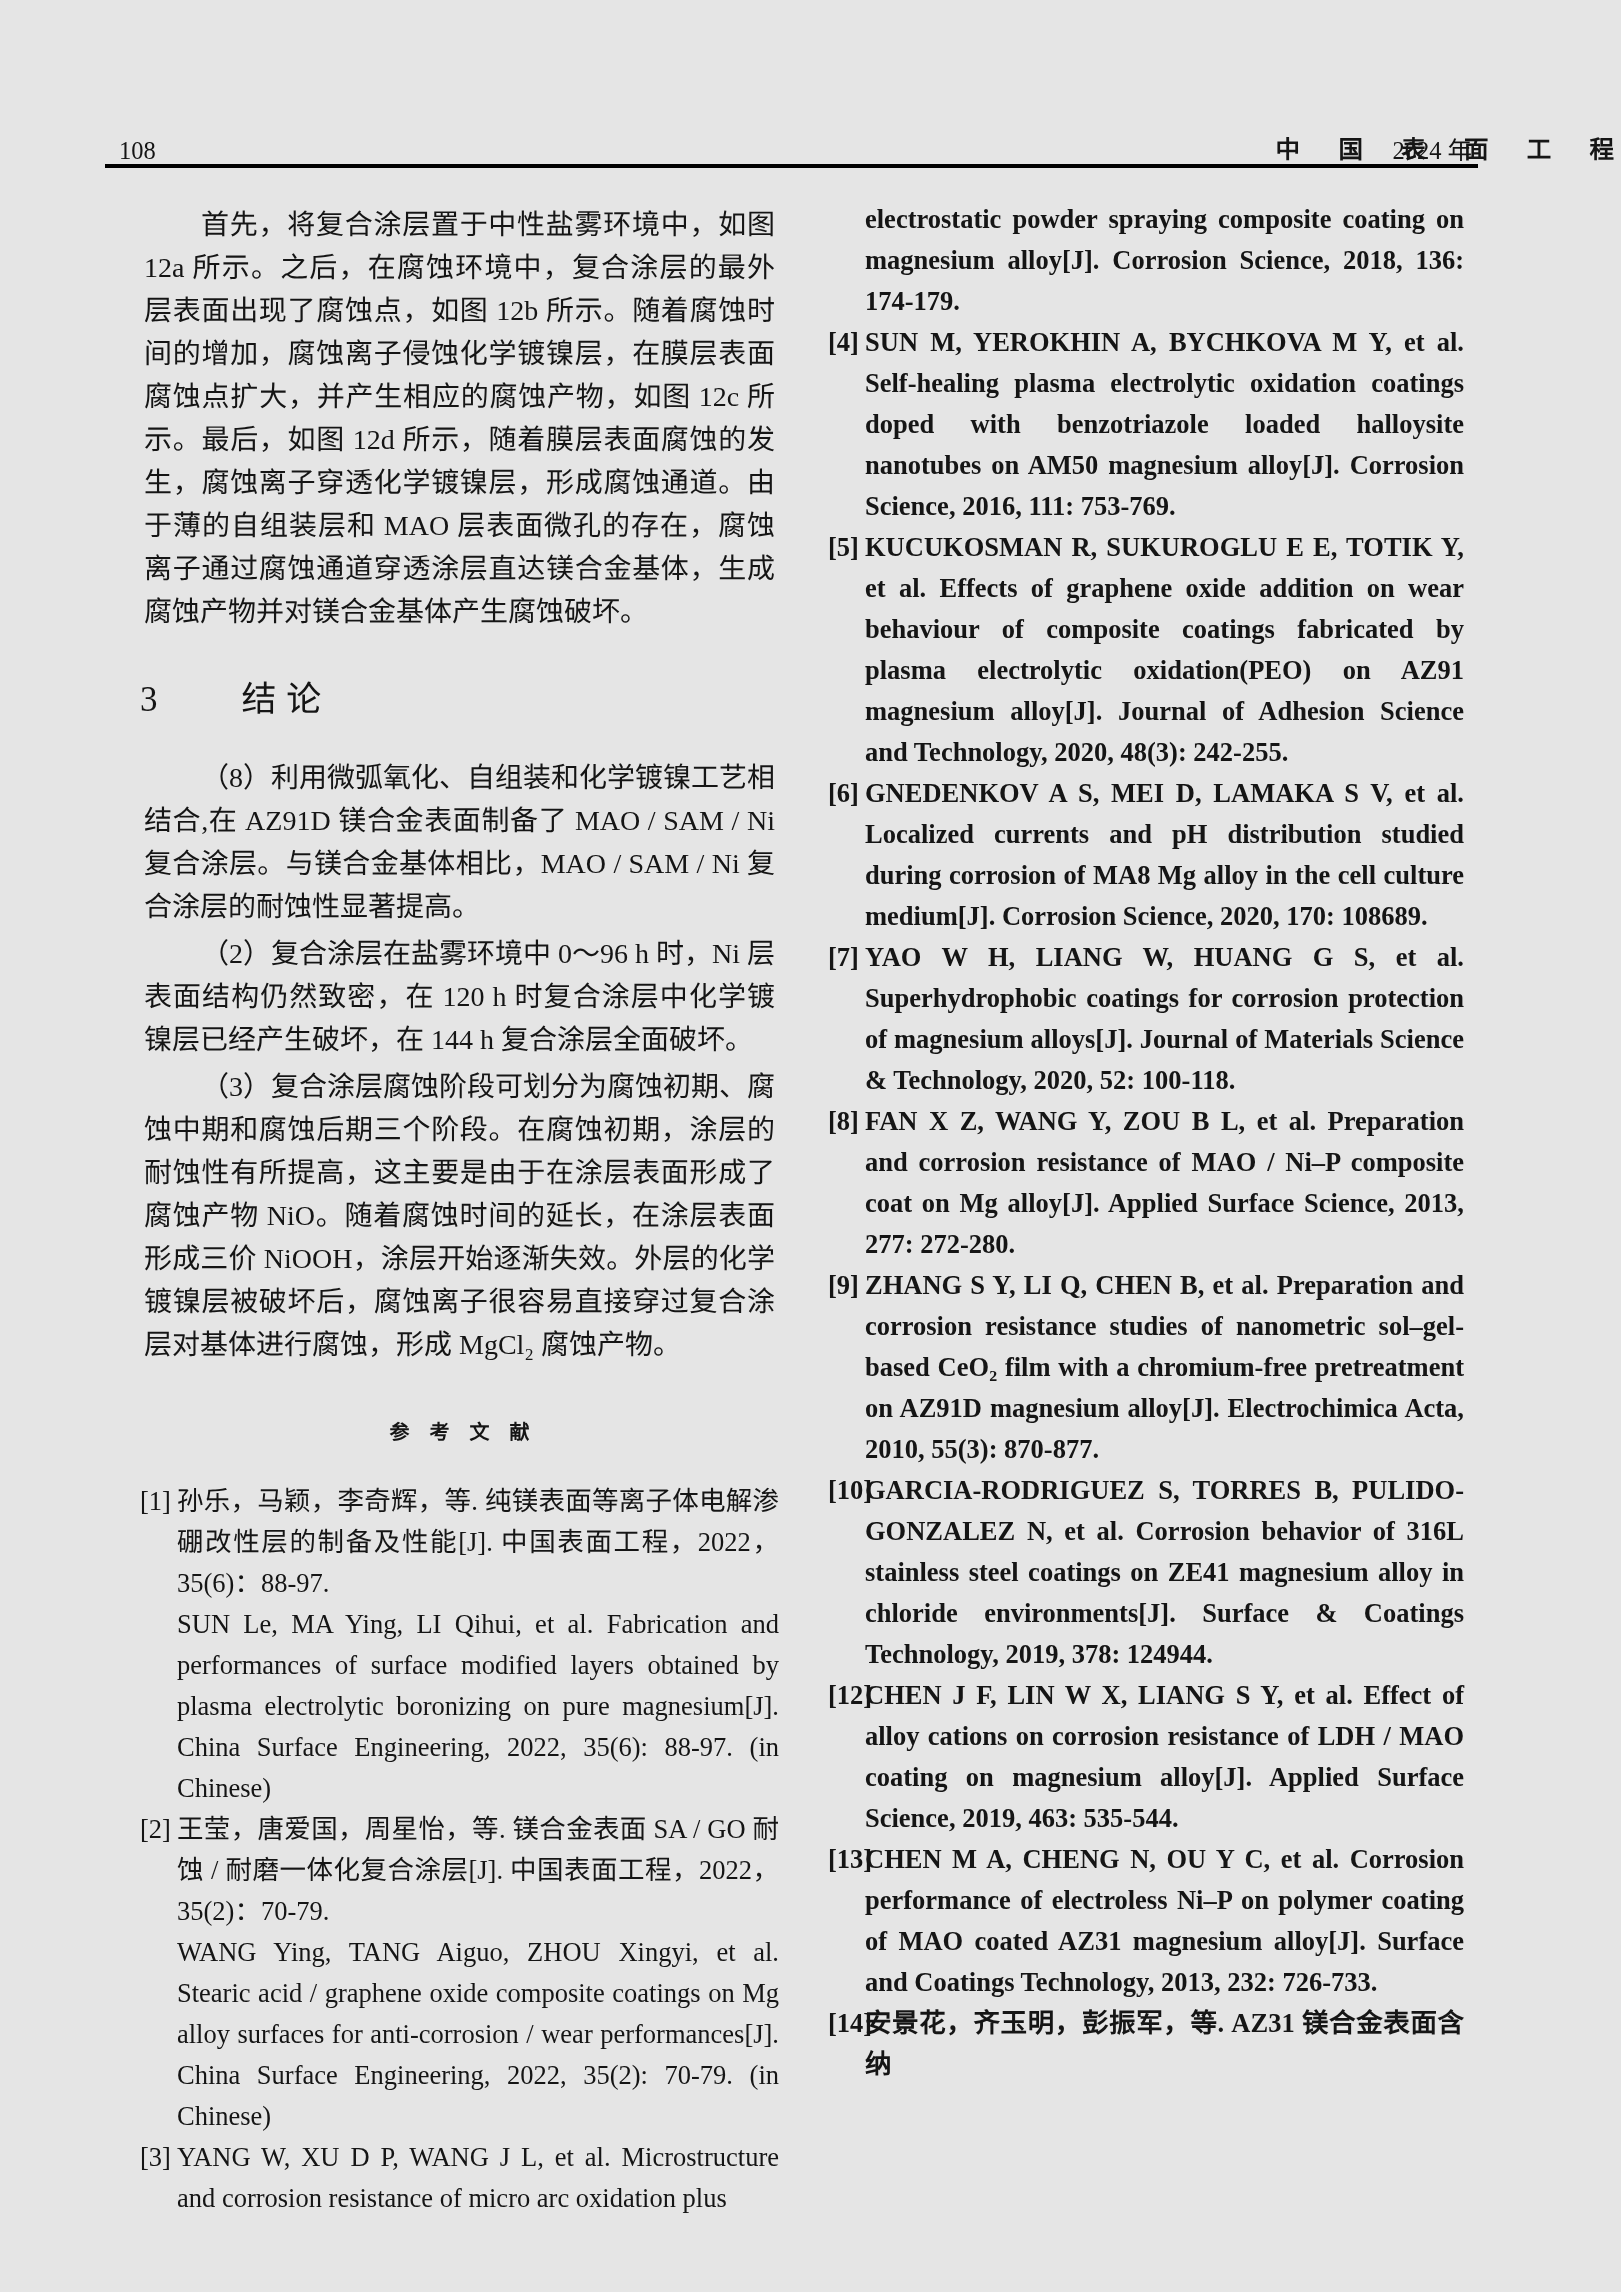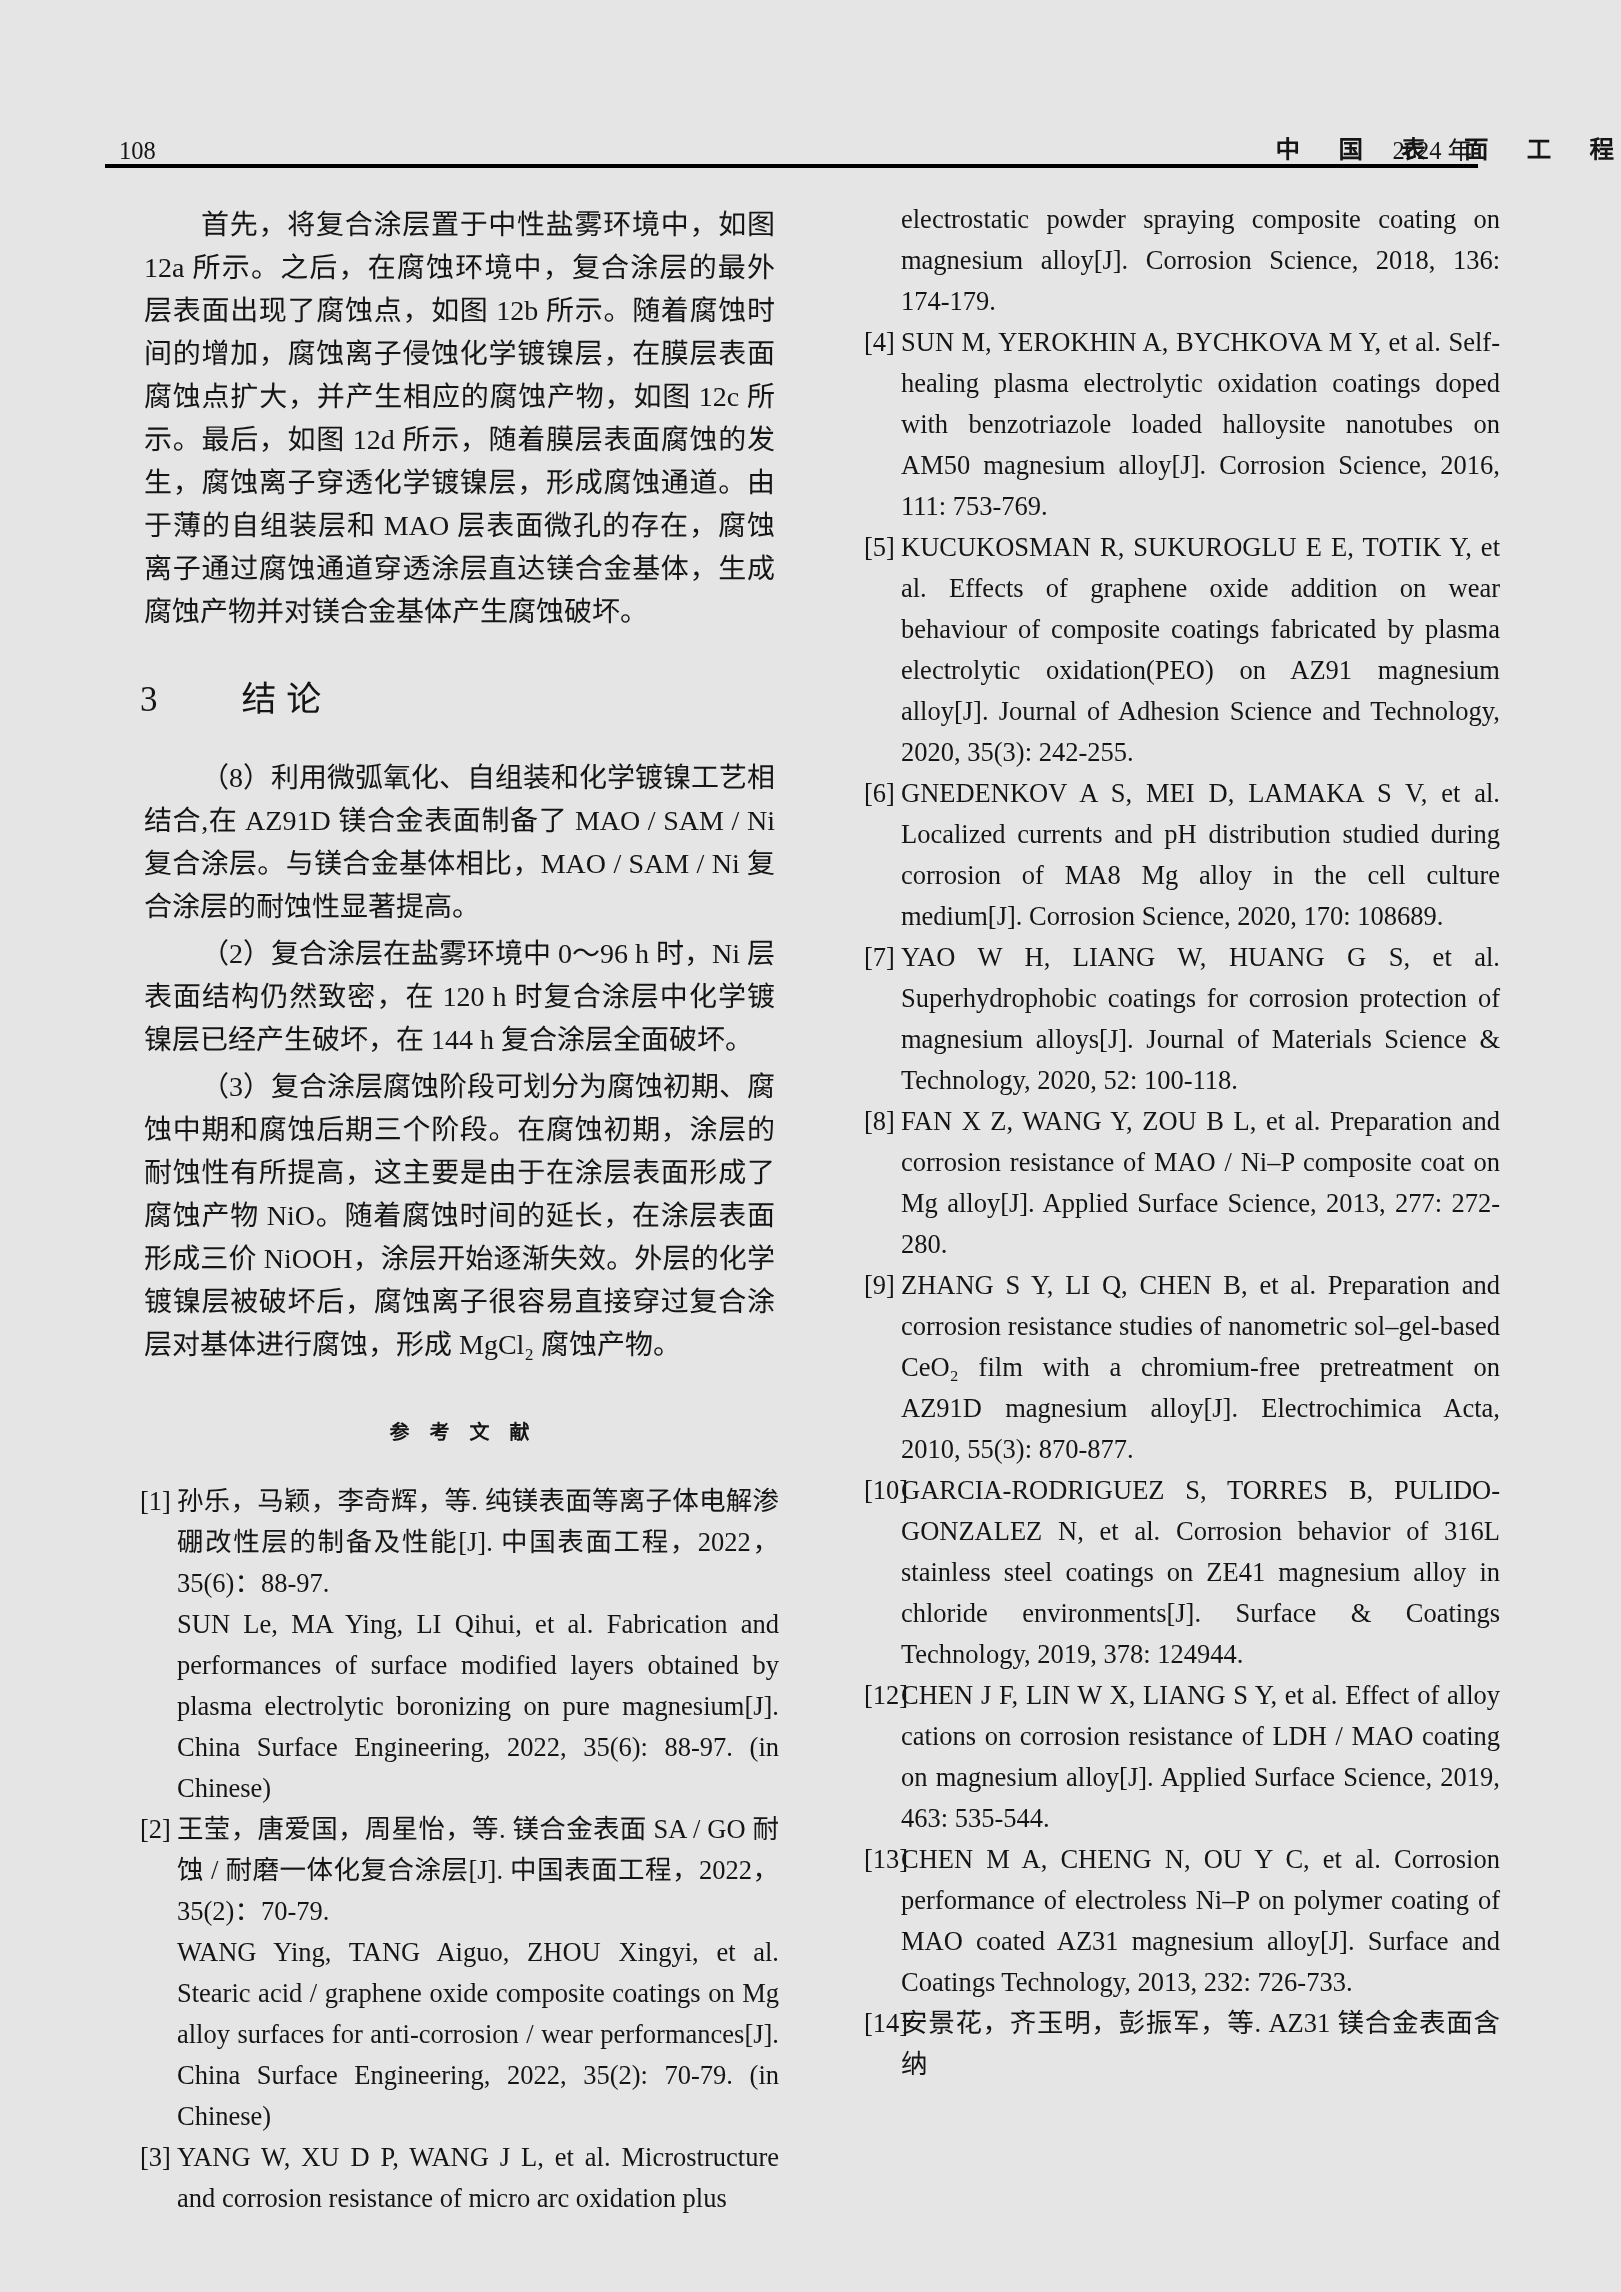--- a/index.html
+++ b/index.html
@@ -27,21 +27,21 @@
     position:absolute;right:149px;top:137px;
     font-size:24.5px;line-height:27.4px;
   }
   .hdr-rule{
     position:absolute;left:105px;right:143px;top:164px;
     height:3.9px;background:#000;
   }
   
   .col{position:absolute;top:199px;}
   .col-left{left:140px;width:639px;}
-  .col-right{left:864px;width:636px;}
+  .col-right{left:828px;width:636px;font-weight:bold;}
   
   .body-par{
     margin:4px;
     font-size:28px;line-height:43px;
     text-align:justify;
     text-indent:57px;
   }
   .sec-heading{
     margin:45px 0 35px 0;
     font-size:35px;line-height:43px;
@@ -106,21 +106,21 @@
         <div class="ref-item">
           <span class="ref-label"></span>
           <p class="ref-par">electrostatic powder spraying composite coating on magnesium alloy[J]. Corrosion Science, 2018, 136: 174-179.</p>
         </div>
         <div class="ref-item">
           <span class="ref-label">[4]</span>
           <p class="ref-par">SUN M, YEROKHIN A, BYCHKOVA M Y, et al. Self-healing plasma electrolytic oxidation coatings doped with benzotriazole loaded halloysite nanotubes on AM50 magnesium alloy[J]. Corrosion Science, 2016, 111: 753-769.</p>
         </div>
         <div class="ref-item">
           <span class="ref-label">[5]</span>
-          <p class="ref-par">KUCUKOSMAN R, SUKUROGLU E E, TOTIK Y, et al. Effects of graphene oxide addition on wear behaviour of composite coatings fabricated by plasma electrolytic oxidation(PEO) on AZ91 magnesium alloy[J]. Journal of Adhesion Science and Technology, 2020, 35(3): 242-255.</p>
+          <p class="ref-par">KUCUKOSMAN R, SUKUROGLU E E, TOTIK Y, et al. Effects of graphene oxide addition on wear behaviour of composite coatings fabricated by plasma electrolytic oxidation(PEO) on AZ91 magnesium alloy[J]. Journal of Adhesion Science and Technology, 2020, 48(3): 242-255.</p>
         </div>
         <div class="ref-item">
           <span class="ref-label">[6]</span>
           <p class="ref-par">GNEDENKOV A S, MEI D, LAMAKA S V, et al. Localized currents and pH distribution studied during corrosion of MA8 Mg alloy in the cell culture medium[J]. Corrosion Science, 2020, 170: 108689.</p>
         </div>
         <div class="ref-item">
           <span class="ref-label">[7]</span>
           <p class="ref-par">YAO W H, LIANG W, HUANG G S, et al. Superhydrophobic coatings for corrosion protection of magnesium alloys[J]. Journal of Materials Science &amp; Technology, 2020, 52: 100-118.</p>
         </div>
         <div class="ref-item">

